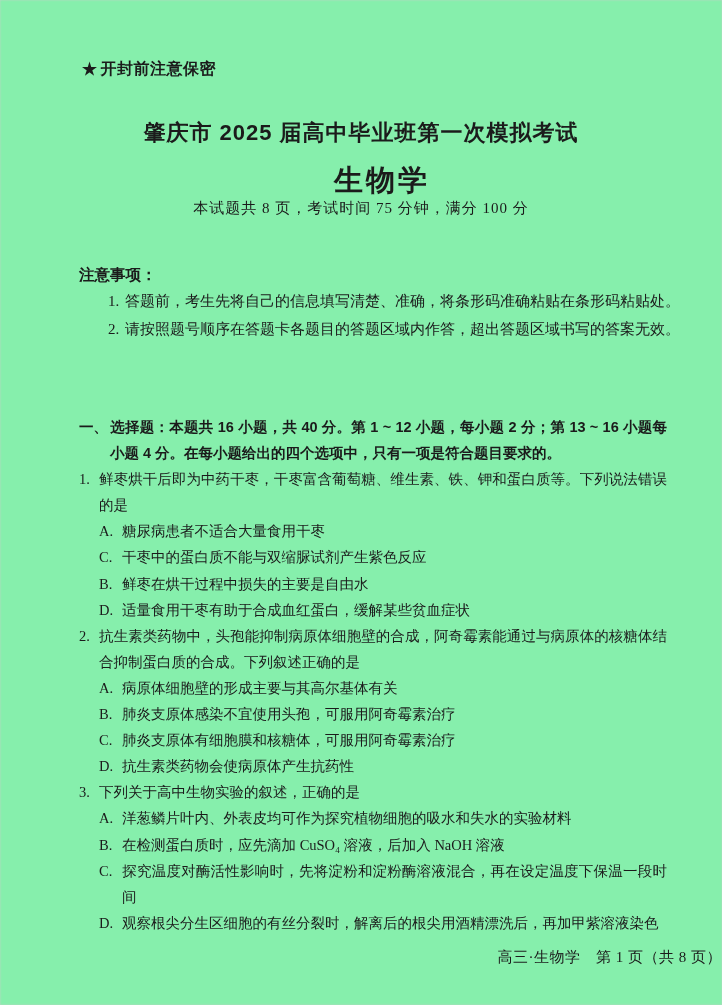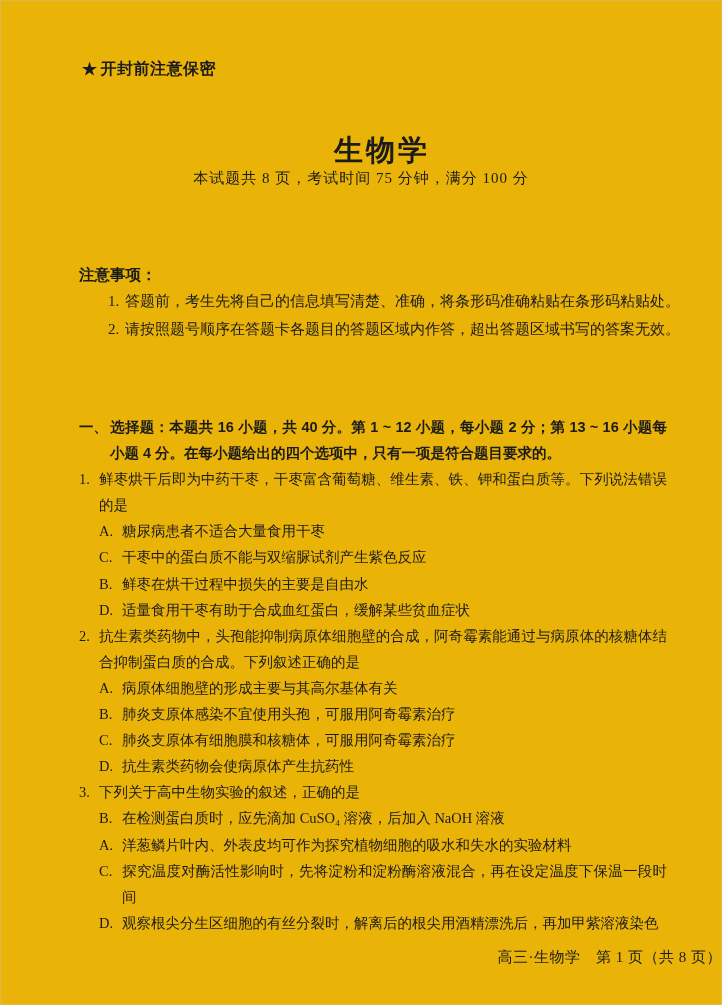--- a/index.html
+++ b/index.html
@@ -5,21 +5,21 @@
   html, body {
     margin: 0;
     padding: 0;
     background: #e9e9e9;
   }
   .page {
     position: relative;
     width: 722px;
     height: 1005px;
     margin: 0 auto;
-    background: #eab308;
+    background: #86efac;
     color: #1b1b1b;
     font-family: "Liberation Serif", serif;
     overflow: hidden;
     box-shadow: inset 0 0 2px #cccccc;
   }
   
   .security {
     position: absolute;
     left: 82px;
     top: 59px;
@@ -139,20 +139,21 @@
 </head>
 <body>
 
 <div class="page">
 
   <div class="security">
     <span class="star">★</span><span>开封前注意保密</span>
   </div>
 
   <div class="header">
+    <div class="title">肇庆市 2025 届高中毕业班第一次模拟考试</div>
     <div class="subject">生物学</div>
     <div class="exam-info">本试题共 8 页，考试时间 75 分钟，满分 100 分</div>
   </div>
 
   <div class="notes">
     <div class="notes-heading">注意事项：</div>
     <div class="note-item">
       <span class="note-num">1.</span><span>答题前，考生先将自己的信息填写清楚、准确，将条形码准确粘贴在条形码粘贴处。</span>
     </div>
     <div class="note-item">
@@ -200,24 +201,24 @@
       <div class="option">
         <span class="opt-label">D.</span><span>抗生素类药物会使病原体产生抗药性</span>
       </div>
     </div>
 
     <div class="question">
       <div class="q-stem">
         <span class="q-num">3.</span><span>下列关于高中生物实验的叙述，正确的是</span>
       </div>
       <div class="option">
+        <span class="opt-label">A.</span><span>洋葱鳞片叶内、外表皮均可作为探究植物细胞的吸水和失水的实验材料</span>
+      </div>
+      <div class="option">
         <span class="opt-label">B.</span><span>在检测蛋白质时，应先滴加 CuSO₄ 溶液，后加入 NaOH 溶液</span>
-      </div>
-      <div class="option">
-        <span class="opt-label">A.</span><span>洋葱鳞片叶内、外表皮均可作为探究植物细胞的吸水和失水的实验材料</span>
       </div>
       <div class="option">
         <span class="opt-label">C.</span><span>探究温度对酶活性影响时，先将淀粉和淀粉酶溶液混合，再在设定温度下保温一段时间</span>
       </div>
       <div class="option">
         <span class="opt-label">D.</span><span>观察根尖分生区细胞的有丝分裂时，解离后的根尖用酒精漂洗后，再加甲紫溶液染色</span>
       </div>
     </div>
 
   </div>

